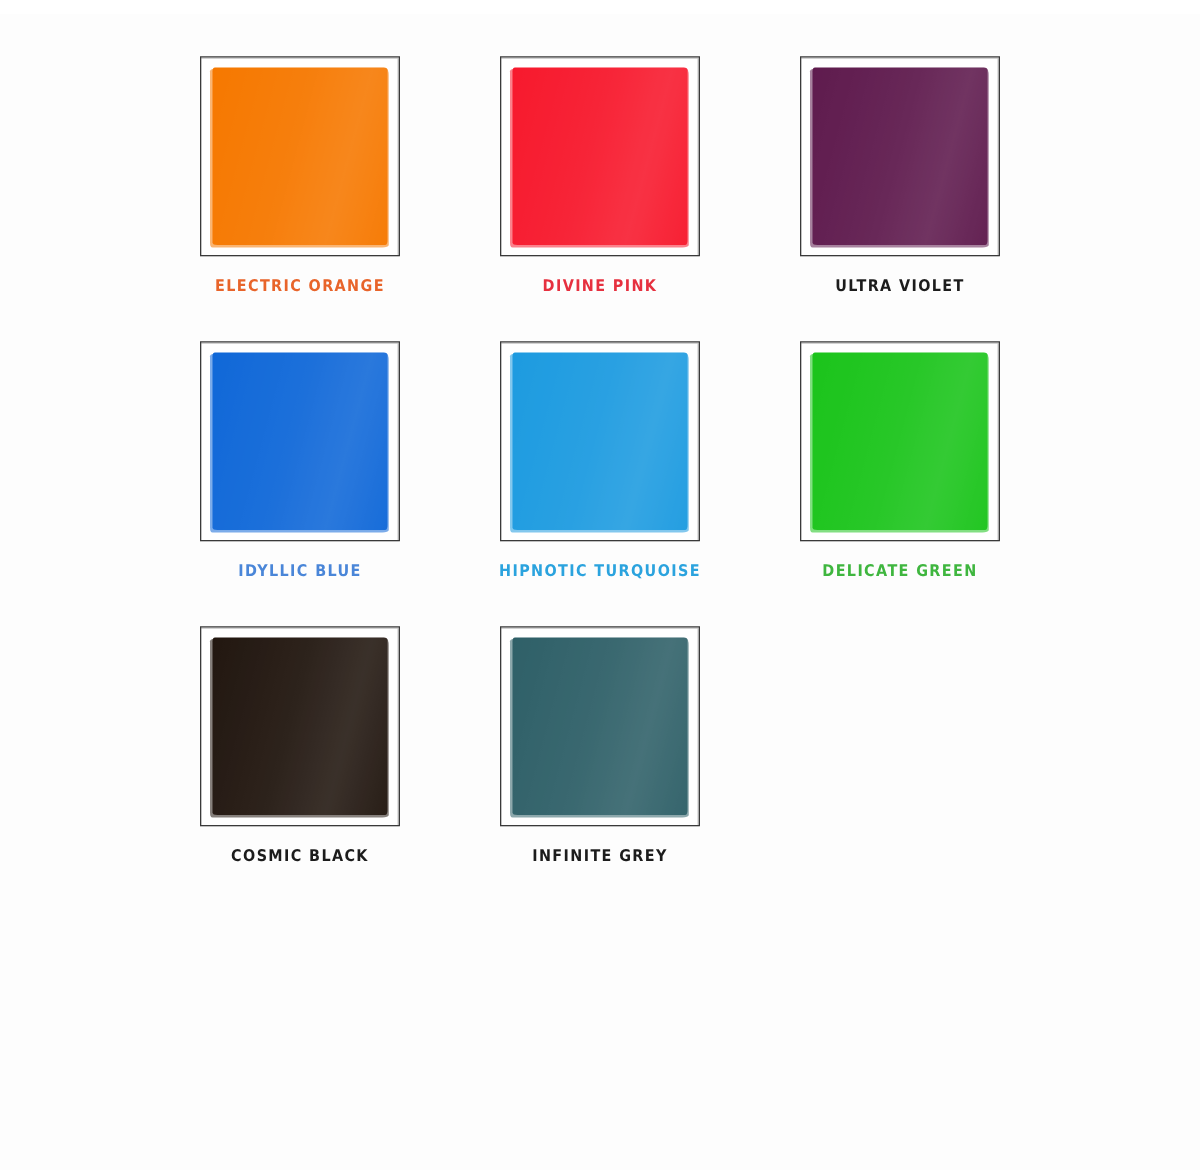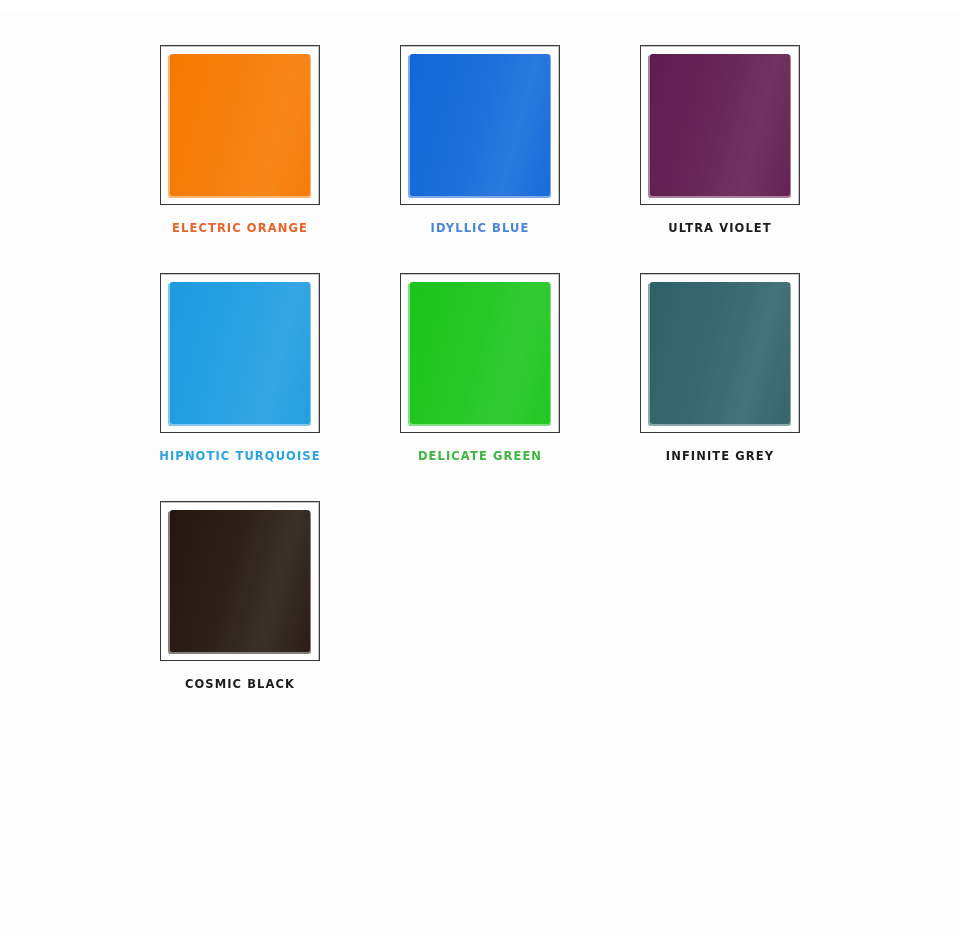--- a/index.html
+++ b/index.html
@@ -100,48 +100,54 @@
 <div class="sheet">
   <div class="grid" id="swatch-grid">
       <div class="cell">
         <div class="frame">
           <div class="paint" style="background: rgb(245, 121, 0);"></div>
         </div>
         <div class="label" style="color: rgb(232, 100, 42);">ELECTRIC ORANGE</div>
       </div>
       <div class="cell">
         <div class="frame">
-          <div class="paint" style="background: rgb(16, 104, 216);"></div>
+          <div class="paint" style="background: rgb(247, 26, 46);"></div>
         </div>
-        <div class="label" style="color: rgb(74, 134, 216);">IDYLLIC BLUE</div>
+        <div class="label" style="color: rgb(230, 48, 63);">DIVINE PINK</div>
       </div>
       <div class="cell">
         <div class="frame">
           <div class="paint" style="background: rgb(95, 28, 78);"></div>
         </div>
         <div class="label" style="color: rgb(28, 28, 28);">ULTRA VIOLET</div>
+      </div>
+      <div class="cell">
+        <div class="frame">
+          <div class="paint" style="background: rgb(16, 104, 216);"></div>
+        </div>
+        <div class="label" style="color: rgb(74, 134, 216);">IDYLLIC BLUE</div>
       </div>
       <div class="cell">
         <div class="frame">
           <div class="paint" style="background: rgb(30, 155, 224);"></div>
         </div>
         <div class="label" style="color: rgb(43, 163, 222);">HIPNOTIC TURQUOISE</div>
       </div>
       <div class="cell">
         <div class="frame">
           <div class="paint" style="background: rgb(28, 196, 28);"></div>
         </div>
         <div class="label" style="color: rgb(63, 182, 63);">DELICATE GREEN</div>
       </div>
       <div class="cell">
         <div class="frame">
+          <div class="paint" style="background: rgb(35, 23, 16);"></div>
+        </div>
+        <div class="label" style="color: rgb(28, 28, 28);">COSMIC BLACK</div>
+      </div>
+      <div class="cell">
+        <div class="frame">
           <div class="paint" style="background: rgb(47, 96, 104);"></div>
         </div>
         <div class="label" style="color: rgb(28, 28, 28);">INFINITE GREY</div>
-      </div>
-      <div class="cell">
-        <div class="frame">
-          <div class="paint" style="background: rgb(35, 23, 16);"></div>
-        </div>
-        <div class="label" style="color: rgb(28, 28, 28);">COSMIC BLACK</div>
       </div>
     </div>
 </div>
 
 </body></html>

